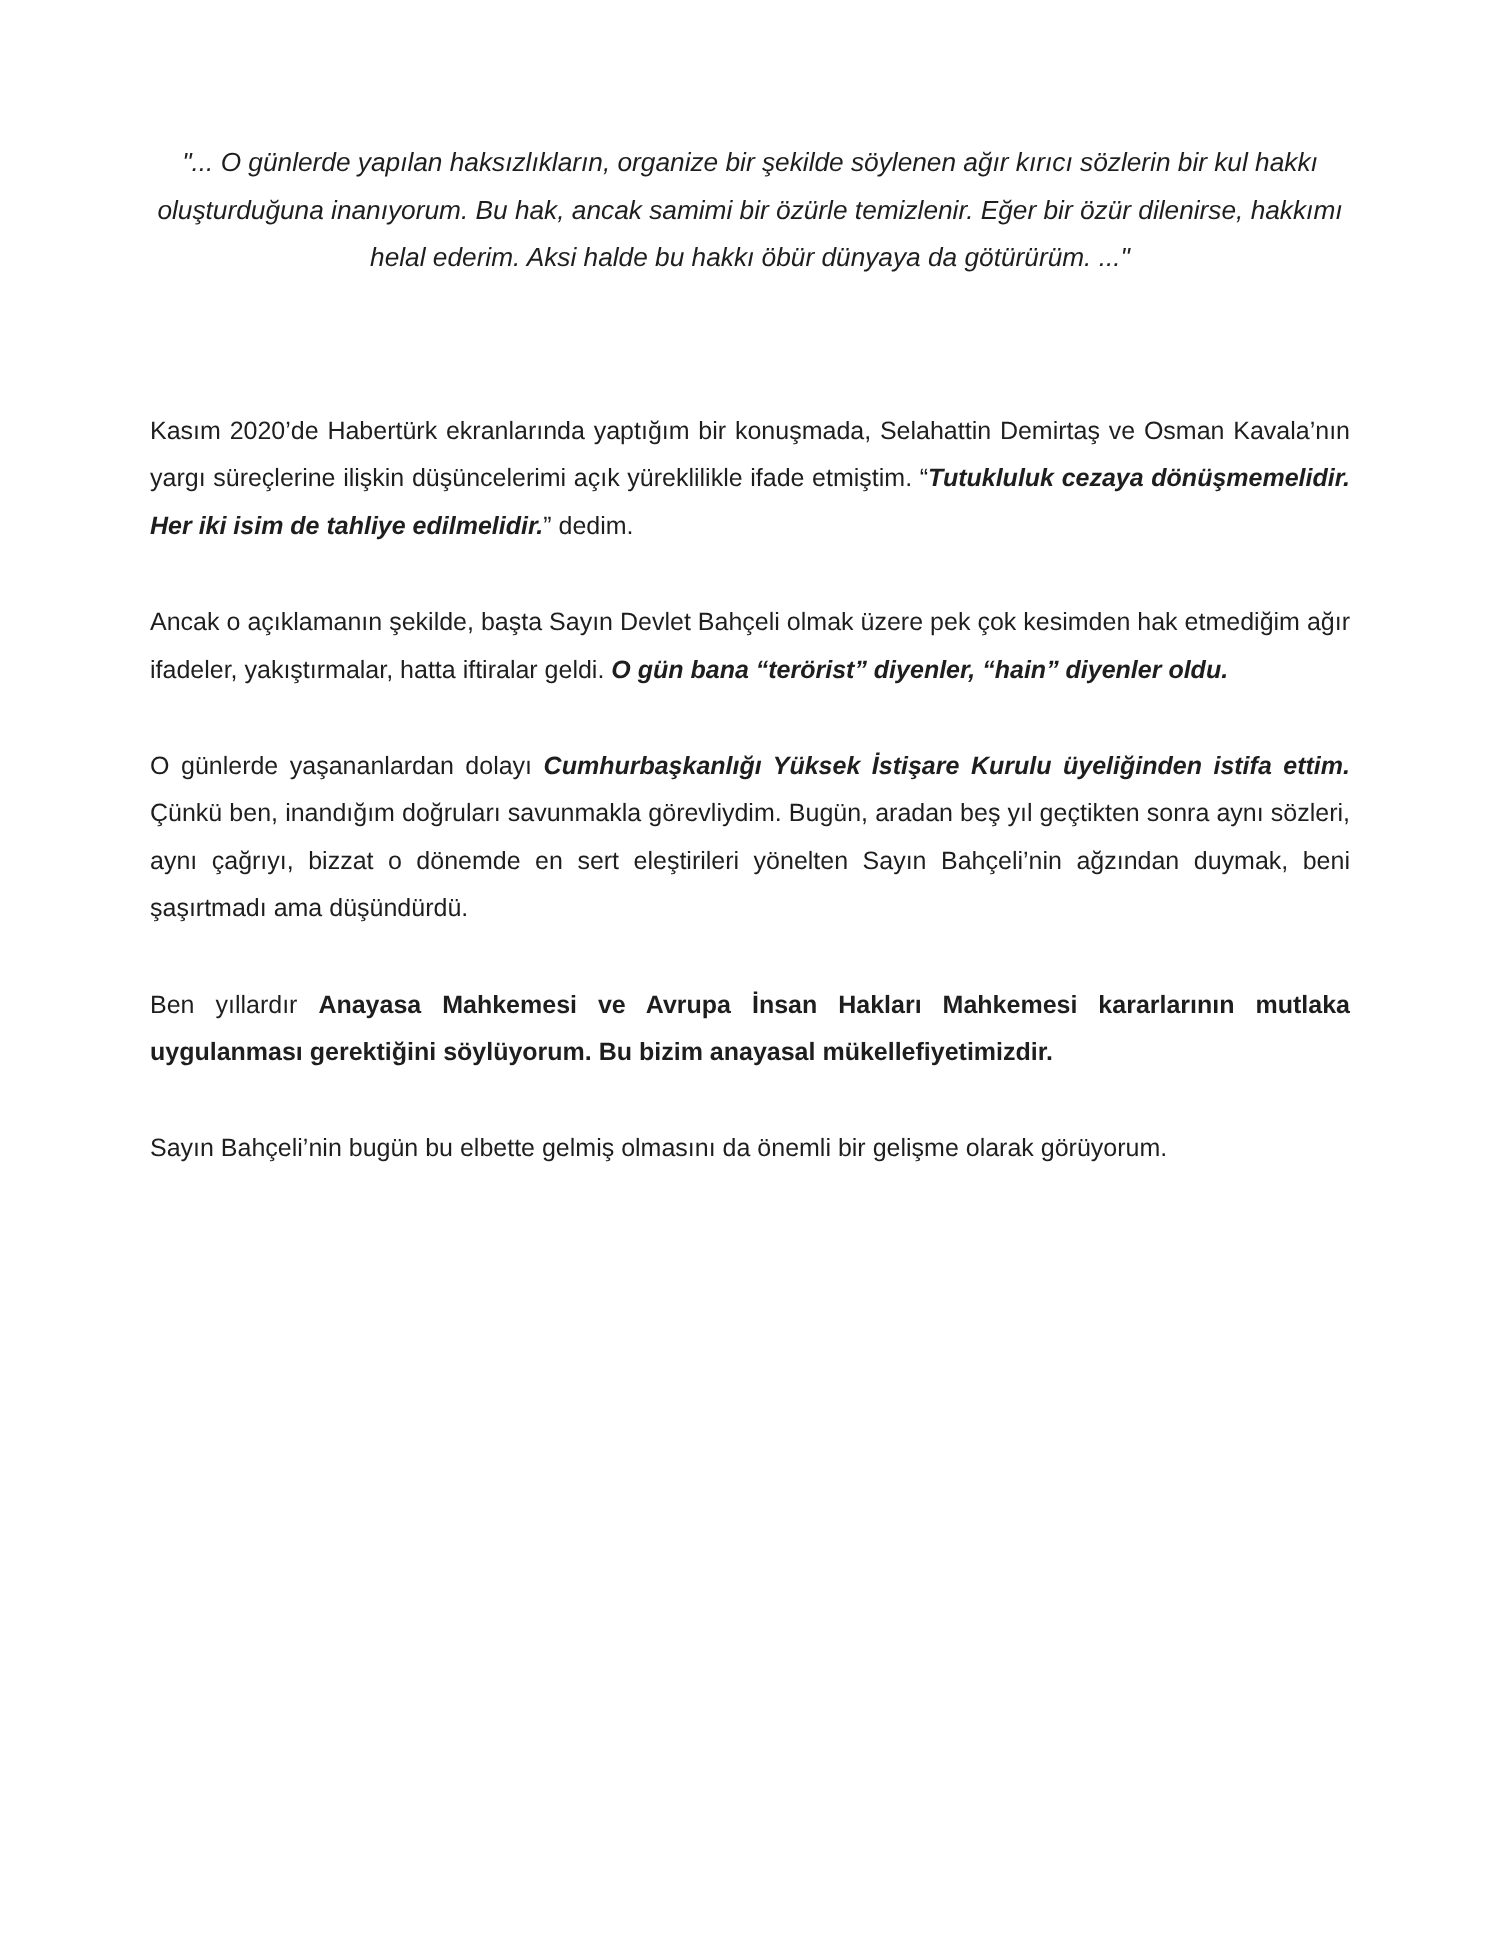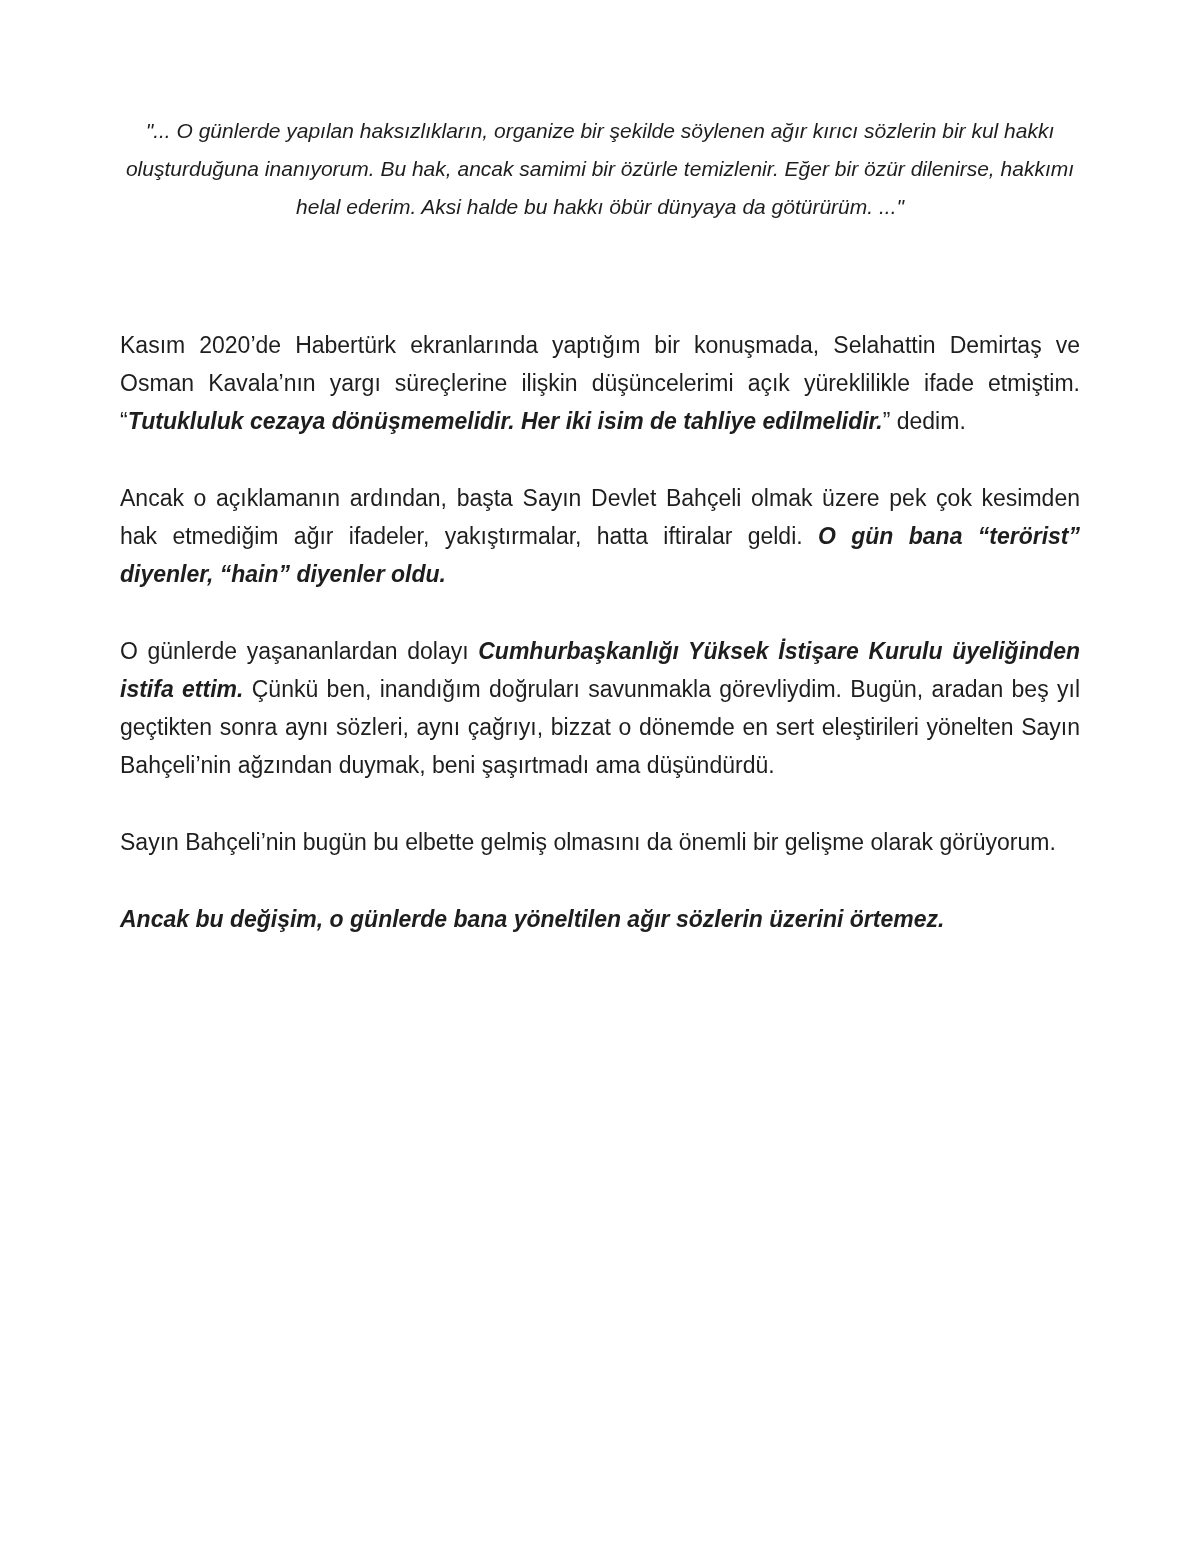--- a/index.html
+++ b/index.html
@@ -22,21 +22,21 @@
   blockquote.opening-quote {
     margin: 0 0 100px 0;
     font-size: 21px;
     line-height: 38px;
     font-style: italic;
     font-weight: normal;
     text-align: center;
   }
   section.doc-body p {
     margin: 0 0 39px 0;
-    font-size: 23px;
+    font-size: 20px;
     line-height: 38px;
     text-align: justify;
     text-justify: inter-word;
   }
   .seg-regular {
     font-weight: normal;
     font-style: normal;
   }
   .seg-bold {
     font-weight: bold;
@@ -47,18 +47,18 @@
     font-style: italic;
   }
 </style>
 </head>
 <body>
 
 <main>
   <blockquote class="opening-quote">"... O günlerde yapılan haksızlıkların, organize bir şekilde söylenen ağır kırıcı sözlerin bir kul hakkı oluşturduğuna inanıyorum. Bu hak, ancak samimi bir özürle temizlenir. Eğer bir özür dilenirse, hakkımı helal ederim. Aksi halde bu hakkı öbür dünyaya da götürürüm. ..."</blockquote>
   <section class="doc-body" id="doc-body">
       <p><span class="seg-regular">Kasım 2020’de Habertürk ekranlarında yaptığım bir konuşmada, Selahattin Demirtaş ve Osman Kavala’nın yargı süreçlerine ilişkin düşüncelerimi açık yüreklilikle ifade etmiştim. “</span><span class="seg-bold-italic">Tutukluluk cezaya dönüşmemelidir. Her iki isim de tahliye edilmelidir.</span><span class="seg-regular">” dedim.</span></p>
-      <p><span class="seg-regular">Ancak o açıklamanın ardından, başta Sayın Devlet Bahçeli olmak üzere pek çok kesimden hak etmediğim ağır ifadeler, yakıştırmalar, hatta iftiralar geldi. </span><span class="seg-bold-italic">O gün bana “terörist” diyenler, “hain” diyenler oldu.</span></p>
+      <p><span class="seg-regular">Ancak o açıklamanın şekilde, başta Sayın Devlet Bahçeli olmak üzere pek çok kesimden hak etmediğim ağır ifadeler, yakıştırmalar, hatta iftiralar geldi. </span><span class="seg-bold-italic">O gün bana “terörist” diyenler, “hain” diyenler oldu.</span></p>
       <p><span class="seg-regular">O günlerde yaşananlardan dolayı </span><span class="seg-bold-italic">Cumhurbaşkanlığı Yüksek İstişare Kurulu üyeliğinden istifa ettim.</span><span class="seg-regular"> Çünkü ben, inandığım doğruları savunmakla görevliydim. Bugün, aradan beş yıl geçtikten sonra aynı sözleri, aynı çağrıyı, bizzat o dönemde en sert eleştirileri yönelten Sayın Bahçeli’nin ağzından duymak, beni şaşırtmadı ama düşündürdü.</span></p>
+      <p><span class="seg-regular">Ben yıllardır </span><span class="seg-bold">Anayasa Mahkemesi ve Avrupa İnsan Hakları Mahkemesi kararlarının mutlaka uygulanması gerektiğini söylüyorum. Bu bizim anayasal mükellefiyetimizdir.</span></p>
       <p><span class="seg-regular">Sayın Bahçeli’nin bugün bu elbette gelmiş olmasını da önemli bir gelişme olarak görüyorum.</span></p>
-      <p><span class="seg-bold-italic">Ancak bu değişim, o günlerde bana yöneltilen ağır sözlerin üzerini örtemez.</span></p>
     </section>
 </main>
 
 </body></html>

